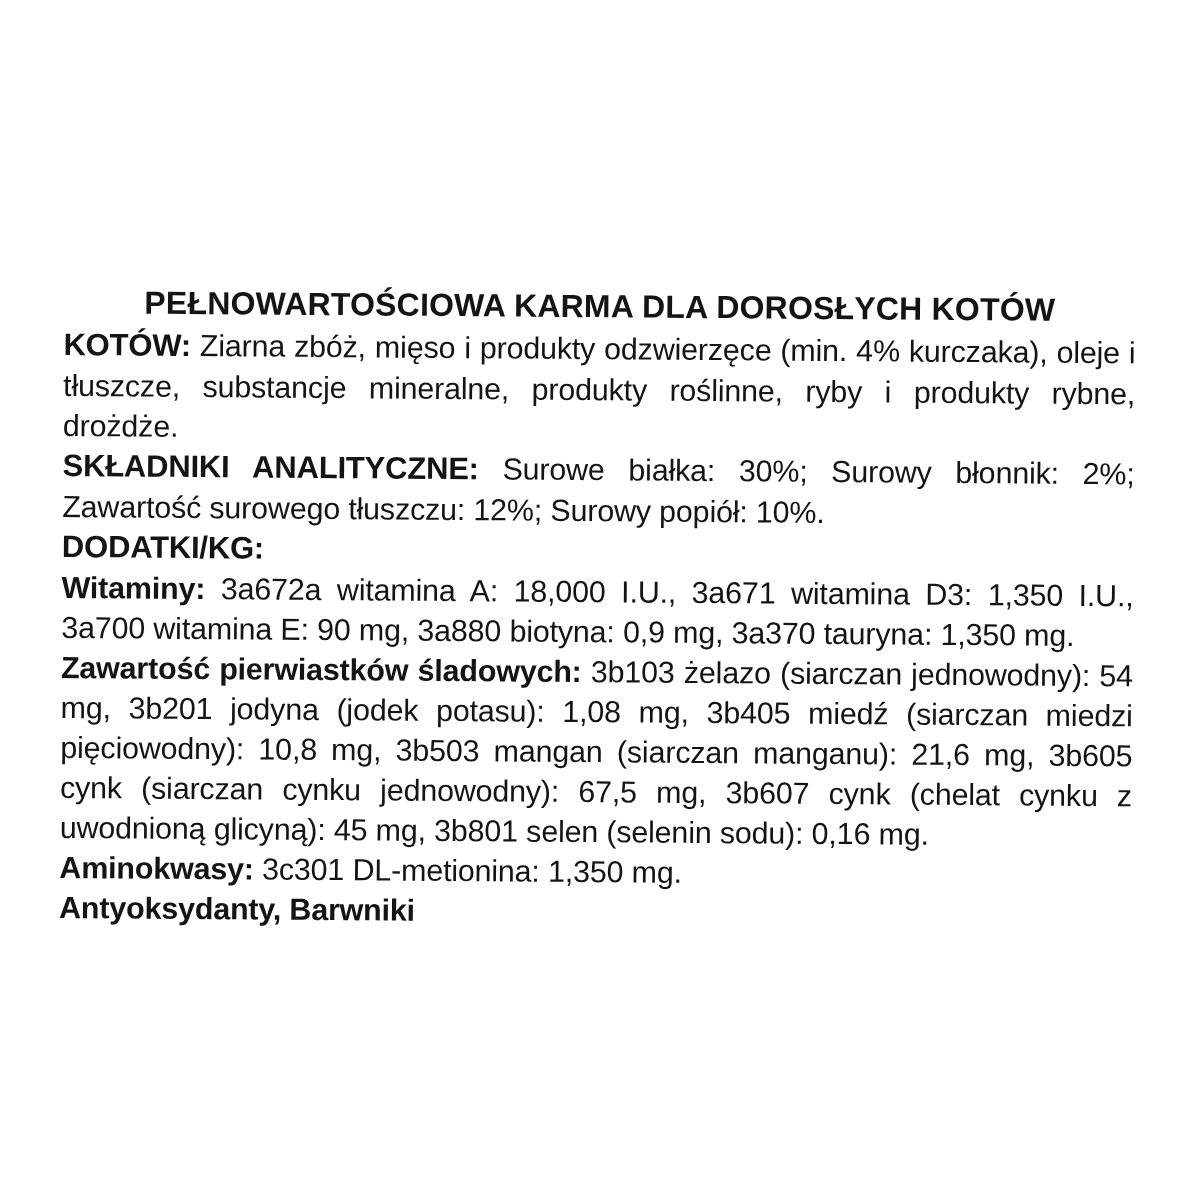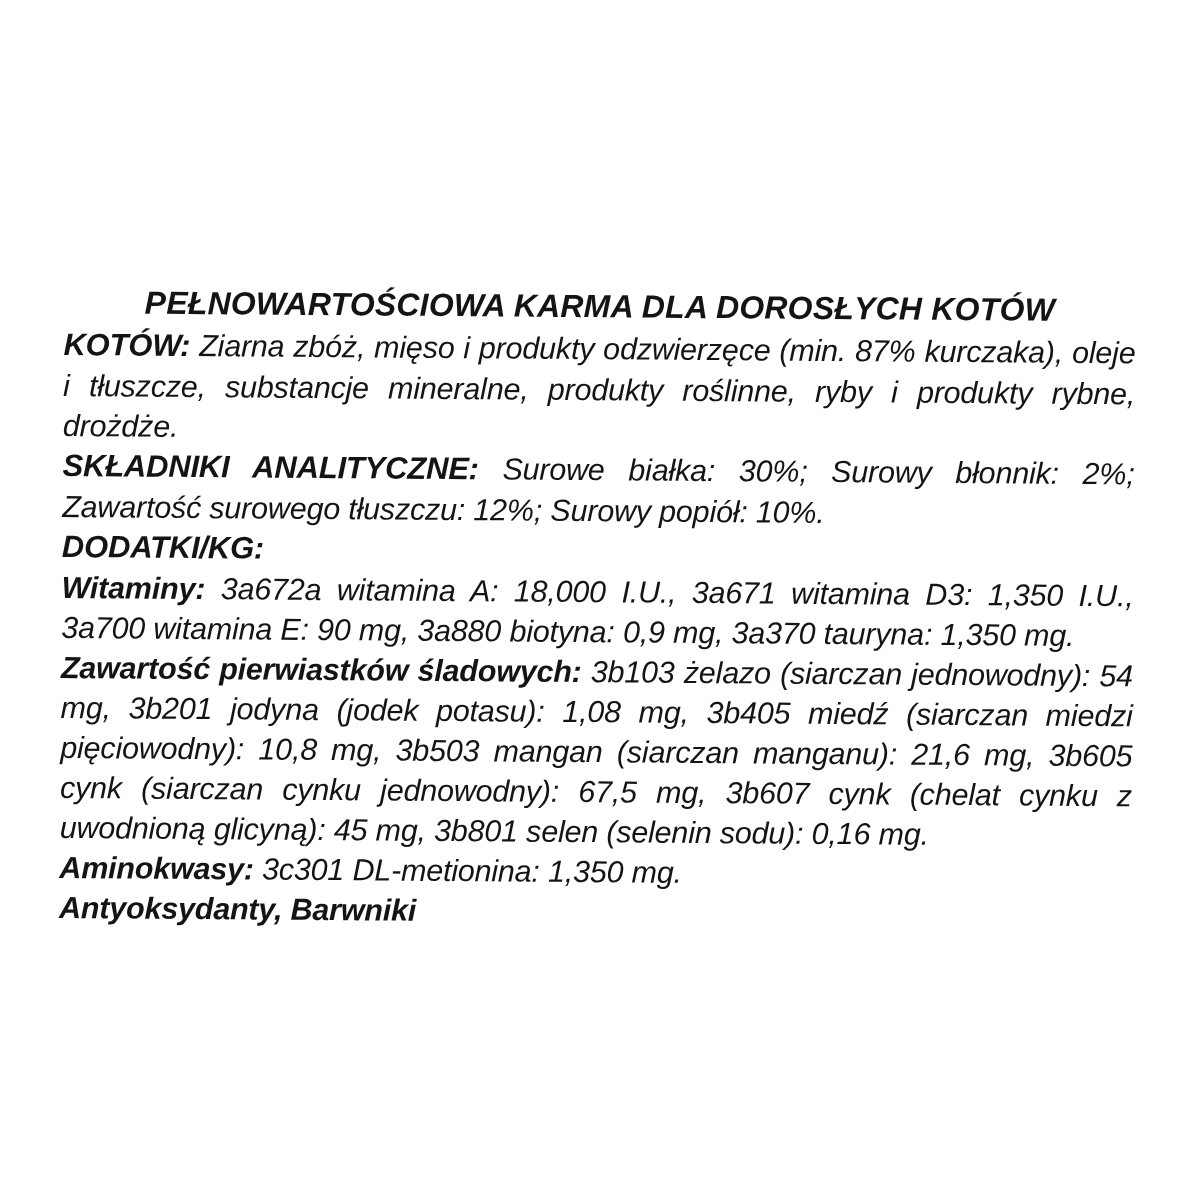--- a/index.html
+++ b/index.html
@@ -10,21 +10,20 @@
     height: 1200px;
     overflow: hidden;
     font-family: "Liberation Sans", sans-serif;
     color: #141414;
   }
   .canvas {
     position: relative;
     width: 1104px;
     height: 1200px;
     background: #ffffff;
-    font-style: italic;
   }
   .label-block {
     position: absolute;
     left: 64px;
     top: 282px;
     width: 1072px;
     transform: rotate(0.45deg);
     transform-origin: 0 0;
     font-size: 30.5px;
     line-height: 40px;
@@ -50,21 +49,21 @@
   }
 </style>
 </head>
 <body>
 
 <div class="canvas">
   <div class="label-block">
 
     <div class="title">PEŁNOWARTOŚCIOWA KARMA DLA DOROSŁYCH KOTÓW</div>
 
-    <p class="para"><span class="b caps">KOTÓW:</span> <span>Ziarna zbóż, mięso i produkty odzwierzęce (min. 87% kurczaka), oleje i tłuszcze, substancje mineralne, produkty roślinne, ryby i produkty rybne, drożdże.</span></p>
+    <p class="para"><span class="b caps">KOTÓW:</span> <span>Ziarna zbóż, mięso i produkty odzwierzęce (min. 4% kurczaka), oleje i tłuszcze, substancje mineralne, produkty roślinne, ryby i produkty rybne, drożdże.</span></p>
 
     <p class="para"><span class="b caps">SKŁADNIKI ANALITYCZNE:</span> <span>Surowe białka: 30%; Surowy błonnik: 2%; Zawartość surowego tłuszczu: 12%; Surowy popiół: 10%.</span></p>
 
     <p class="para"><span class="b caps">DODATKI/KG:</span></p>
 
     <p class="para"><span class="b">Witaminy:</span> <span>3a672a witamina A: 18,000 I.U., 3a671 witamina D3: 1,350 I.U., 3a700 witamina E: 90 mg, 3a880 biotyna: 0,9 mg, 3a370 tauryna: 1,350 mg.</span></p>
 
     <p class="para"><span class="b">Zawartość pierwiastków śladowych:</span> <span>3b103 żelazo (siarczan jednowodny): 54 mg, 3b201 jodyna (jodek potasu): 1,08 mg, 3b405 miedź (siarczan miedzi pięciowodny): 10,8 mg, 3b503 mangan (siarczan manganu): 21,6 mg, 3b605 cynk (siarczan cynku jednowodny): 67,5 mg, 3b607 cynk (chelat cynku z uwodnioną glicyną): 45 mg, 3b801 selen (selenin sodu): 0,16 mg.</span></p>
 
     <p class="para"><span class="b">Aminokwasy:</span> <span>3c301 DL-metionina: 1,350 mg.</span></p>

